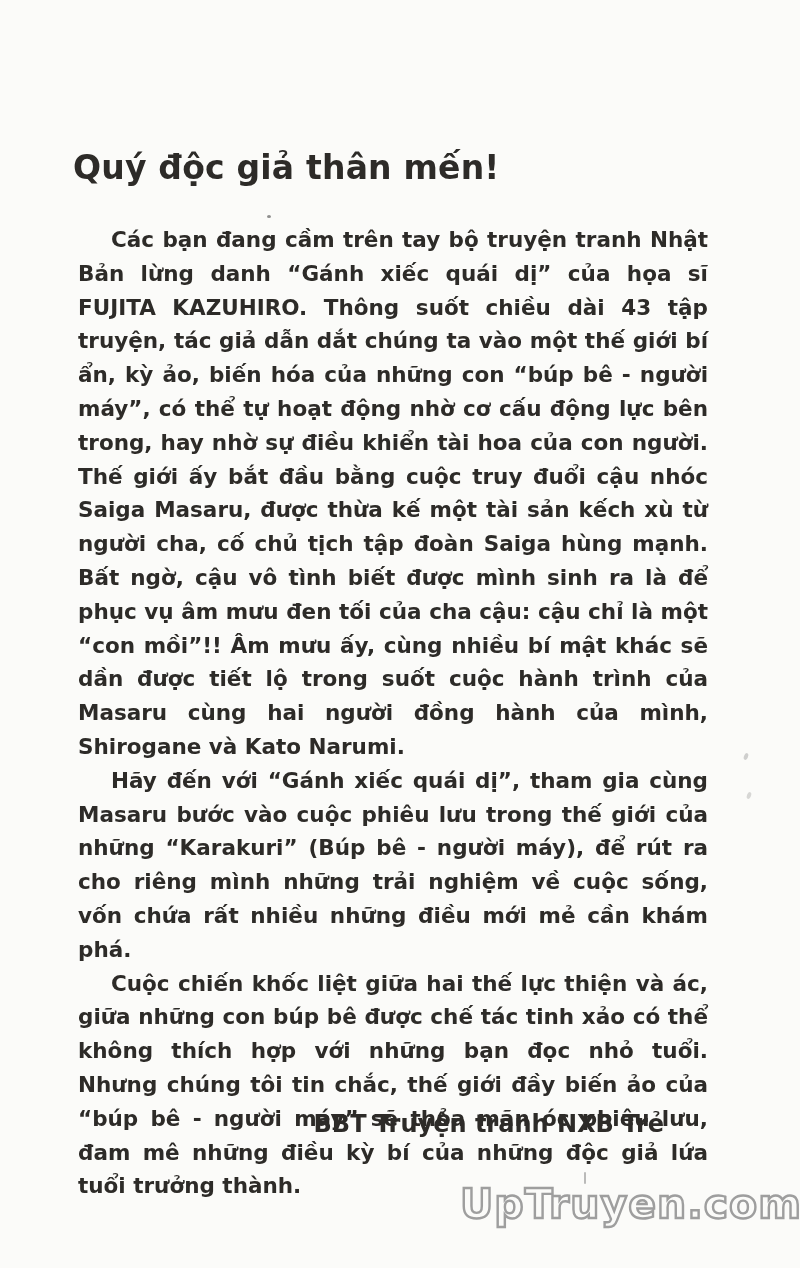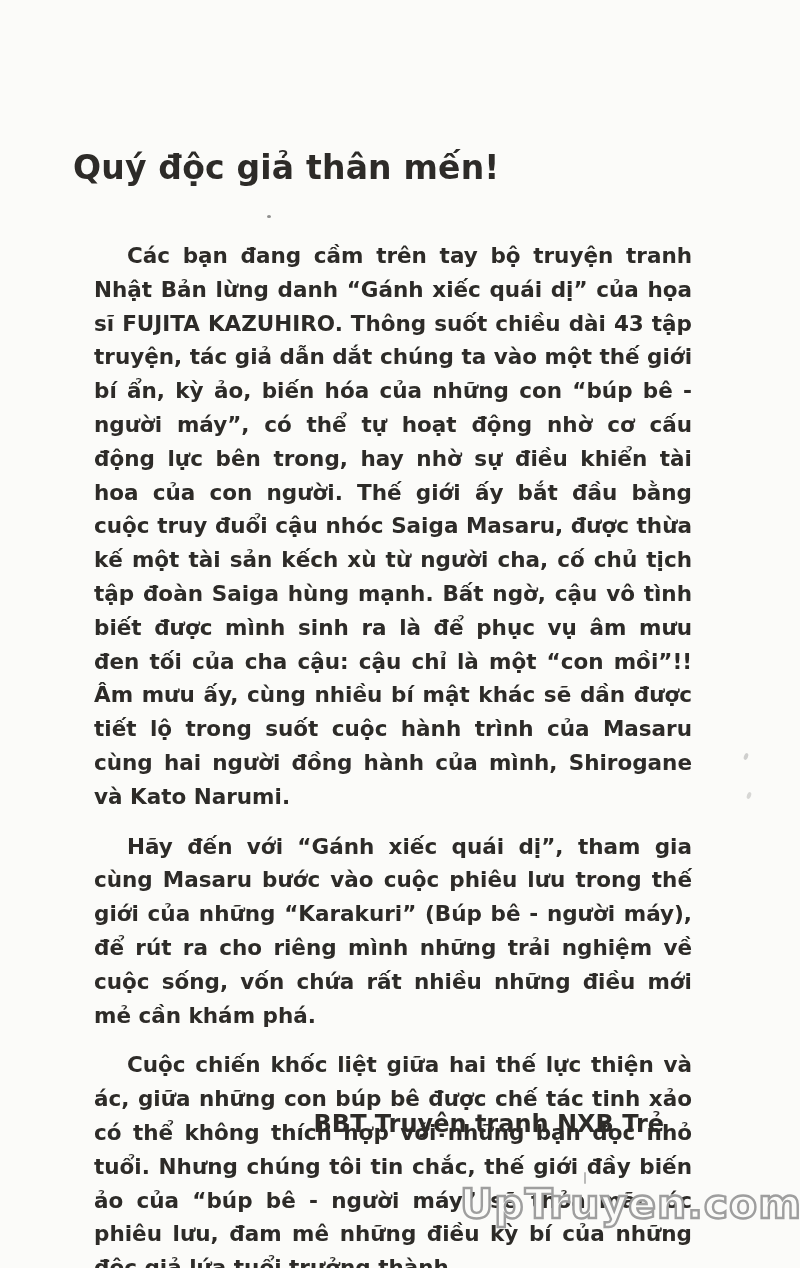--- a/index.html
+++ b/index.html
@@ -32,21 +32,21 @@
   .body-text{
     position:absolute;
     left:78px;top:223px;
     width:630px;
     font-size:21.5px;
     font-weight:bold;
     line-height:33.8px;
     text-align:justify;
   }
   .body-text p{
-    margin:16px;
+    margin:0;
     text-indent:33px;
   }
   .signature{
     position:absolute;
     top:1110px;right:112px;
     font-size:24px;
     font-weight:bold;
     white-space:nowrap;
   }
   .watermark{

